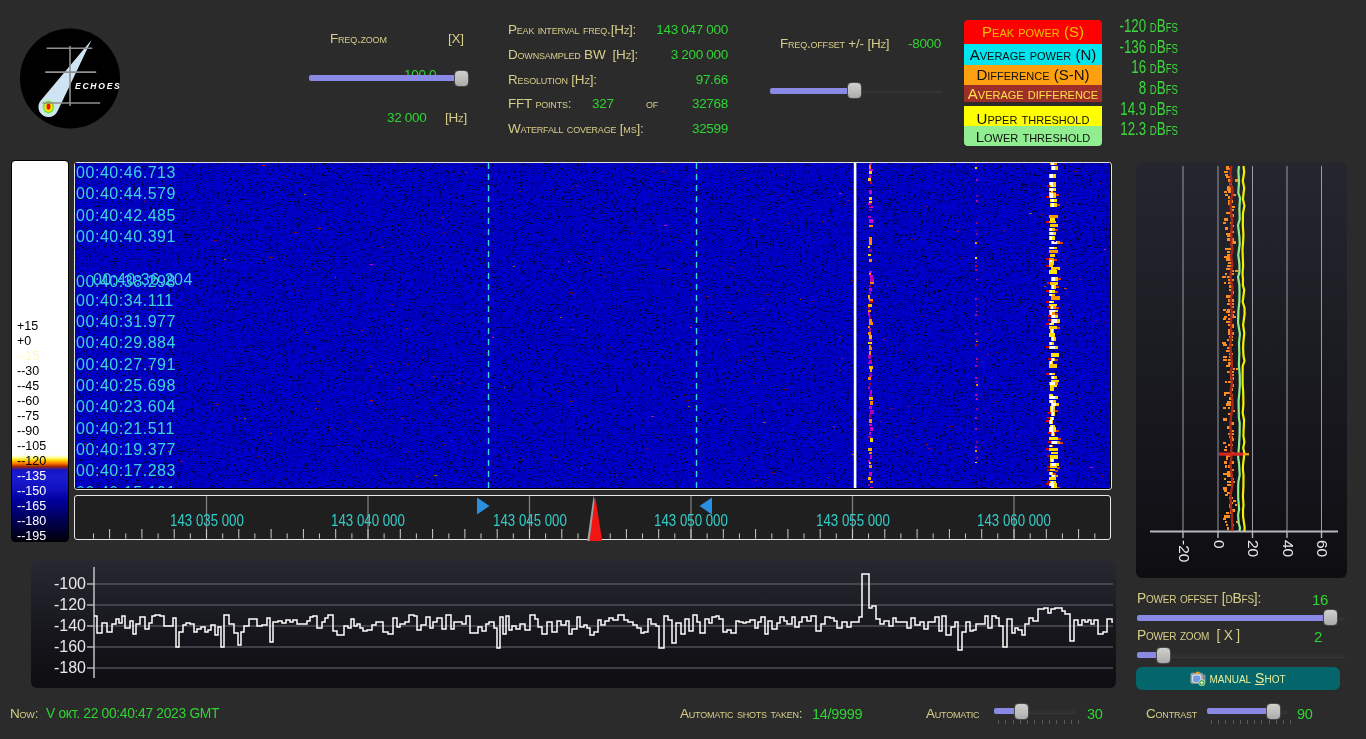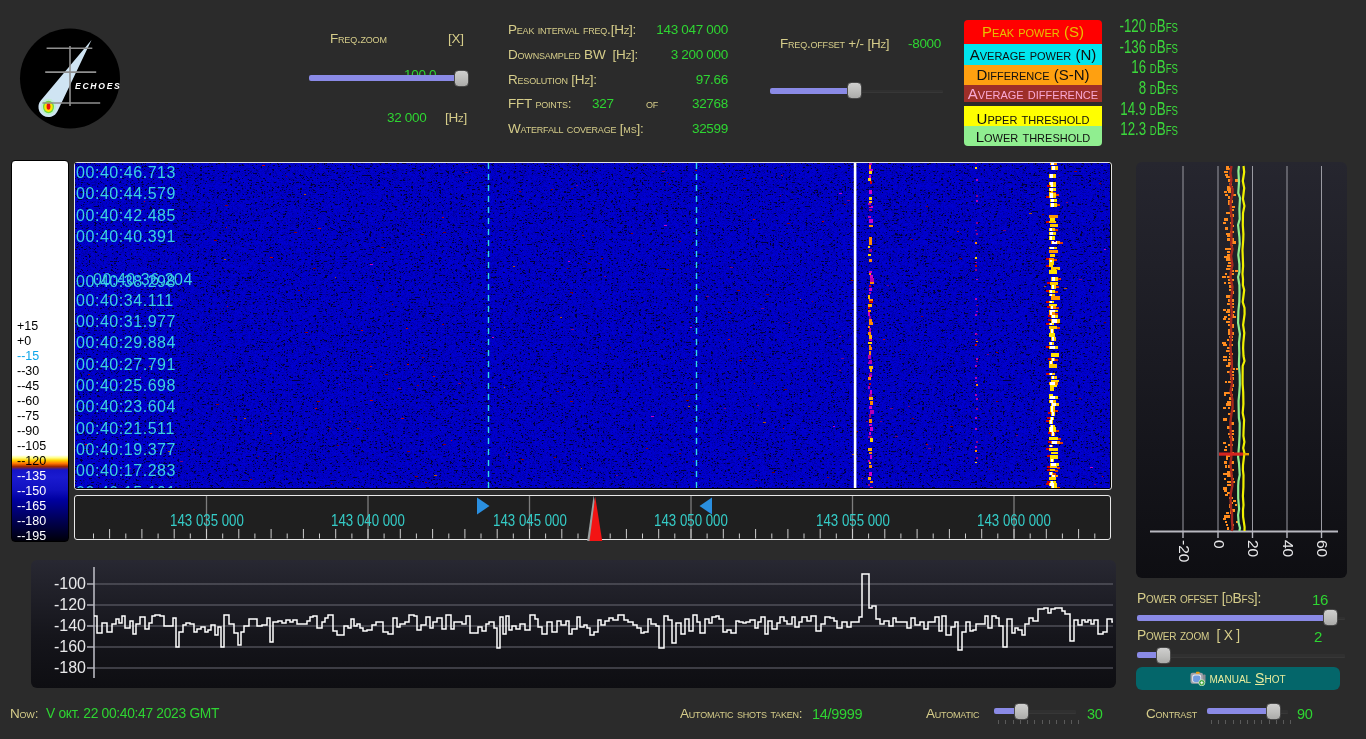--- a/index.html
+++ b/index.html
@@ -57,36 +57,36 @@
 
 <div class="lbl" style="left:780px;top:36px;">Freq.offset +/- [Hz]</div>
 <div class="val" style="left:908px;top:36px;">-8000</div>
 <div style="position:absolute;left:770px;top:89.5px;width:173px;height:2.5px;background:#303030;border-radius:1px;box-shadow:0 1px 0 rgba(255,255,255,0.06);"></div>
 <div style="position:absolute;left:770px;top:87.5px;width:84px;height:6px;background:#8a8ae6;border-radius:2px;"></div>
 <div style="position:absolute;left:847px;top:82.0px;width:15px;height:17px;background:linear-gradient(#cfcfce,#bdbdbb 55%,#ababa9);border:1px solid #4a4a4a;border-radius:4.5px;box-sizing:border-box;"></div>
 
 <div class="btn" style="top:20px;height:23.5px;background:#ff0000;color:#e8c000;border-radius:4px 4px 0 0;">Peak power (S)</div>
 <div class="btn" style="top:43.5px;height:21px;background:#00e5ee;color:#101010;">Average power (N)</div>
 <div class="btn" style="top:64.5px;height:20.5px;background:#ffa010;color:#101010;">Difference (S-N)</div>
-<div class="btn" style="top:85px;height:17px;background:#9e2f28;color:#f9a8d4;">Average difference</div>
+<div class="btn" style="top:85px;height:17px;background:#9e2f28;color:#fde047;">Average difference</div>
 <div class="btn" style="top:105.5px;height:25px;background:#ffff00;color:#101010;">Upper threshold</div>
 <div class="btn" style="top:126px;height:20.3px;background:#90ee90;color:#101010;border-radius:0 0 4px 4px;">Lower threshold</div>
 <div class="dbv" style="top:16px;">-120 <span class="sc">dBfs</span></div>
 <div class="dbv" style="top:36.5px;">-136 <span class="sc">dBfs</span></div>
 <div class="dbv" style="top:57px;">16 <span class="sc">dBfs</span></div>
 <div class="dbv" style="top:77.5px;">8 <span class="sc">dBfs</span></div>
 <div class="dbv" style="top:98.5px;">14.9 <span class="sc">dBfs</span></div>
 <div class="dbv" style="top:119px;">12.3 <span class="sc">dBfs</span></div>
 
 <div style="position:absolute;left:11px;top:160px;width:58px;height:382px;border-radius:4px;border:1px solid #000;
  background:linear-gradient(#ffffff 0%,#ffffff 77.4%,#ffff85 78.1%,#ffd000 78.8%,#ff7700 79.6%,#a02800 80.4%,#1515c8 81.3%,#1a1ad0 83.2%,#1111c0 86.4%,#0000a2 89%,#000062 93.5%,#000022 98.2%,#000008 100%);"></div>
 <div class="cbl">
     <div style="position:absolute;left:6px;top:159px;color:#000;">+15</div>
 <div style="position:absolute;left:6px;top:174px;color:#000;">+0</div>
-<div style="position:absolute;left:6px;top:189px;color:#0ea5e9;">--15</div>
+<div style="position:absolute;left:6px;top:189px;color:#fef9c3;">--15</div>
 <div style="position:absolute;left:6px;top:204px;color:#000;">--30</div>
 <div style="position:absolute;left:6px;top:219px;color:#000;">--45</div>
 <div style="position:absolute;left:6px;top:234px;color:#000;">--60</div>
 <div style="position:absolute;left:6px;top:249px;color:#000;">--75</div>
 <div style="position:absolute;left:6px;top:264px;color:#000;">--90</div>
 <div style="position:absolute;left:6px;top:279px;color:#000;">--105</div>
 <div style="position:absolute;left:6px;top:294px;color:#000;">--120</div>
 <div style="position:absolute;left:6px;top:309px;color:#fff;">--135</div>
 <div style="position:absolute;left:6px;top:324px;color:#fff;">--150</div>
 <div style="position:absolute;left:6px;top:339px;color:#fff;">--165</div>

